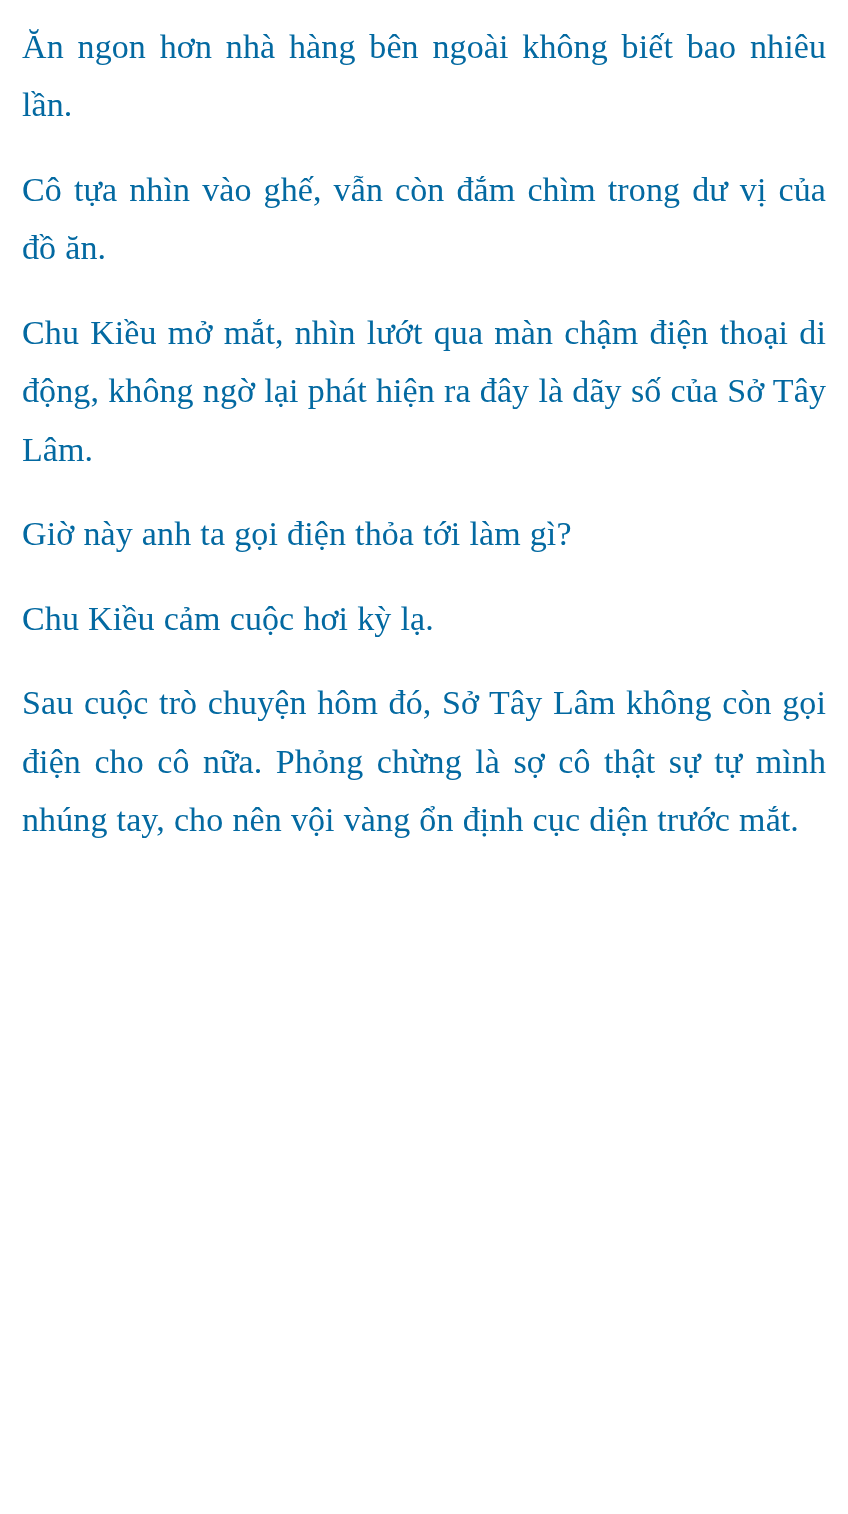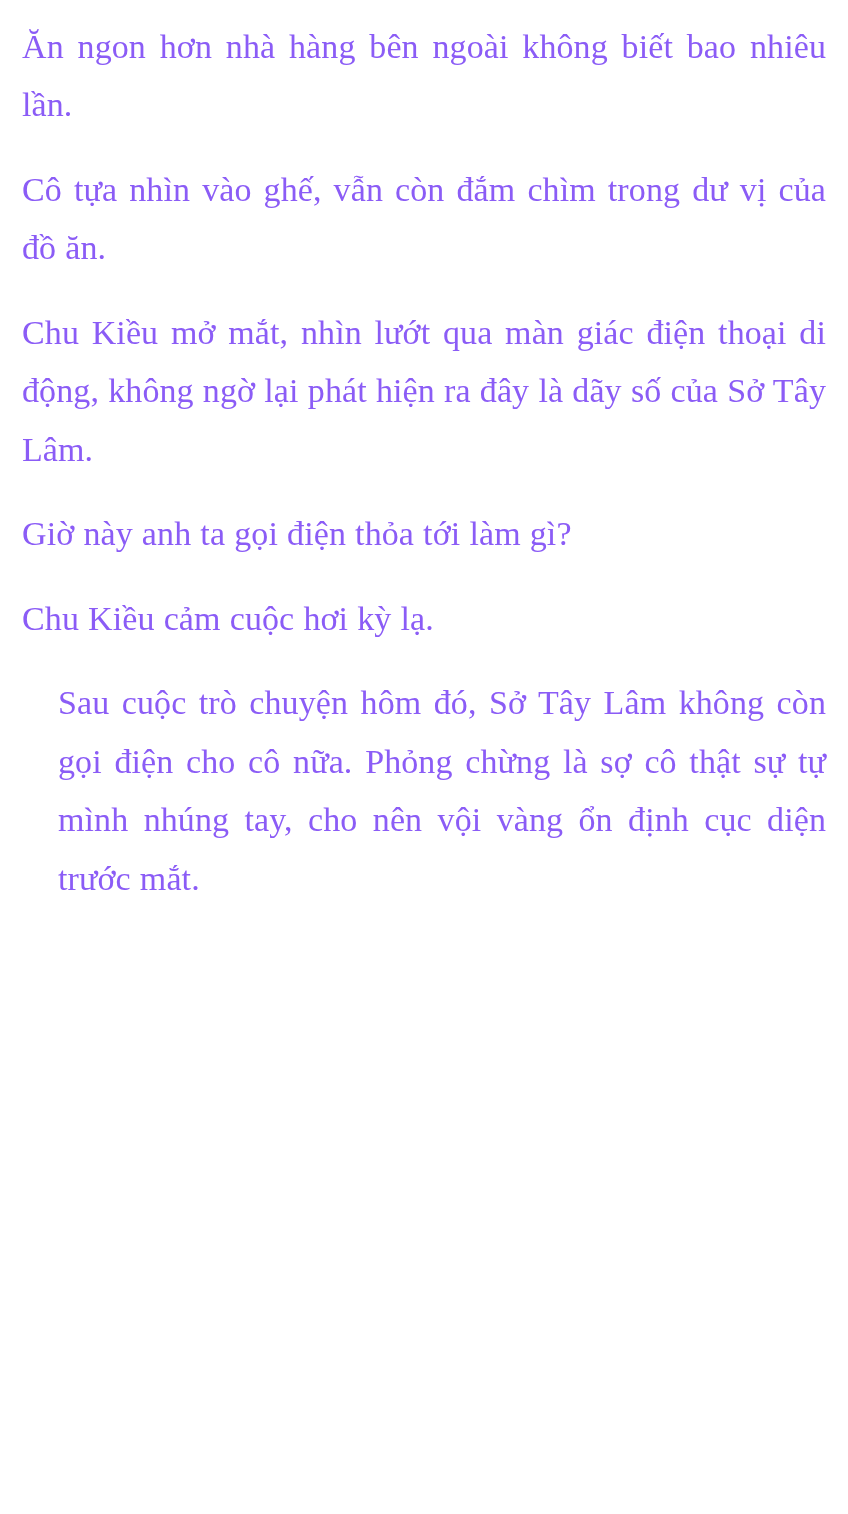--- a/index.html
+++ b/index.html
@@ -19,30 +19,29 @@
     width: 848px;
   }
   .para {
     font-size: 34px;
     line-height: 1.72;
     text-align: justify;
     text-justify: inter-word;
     margin: 0 0 26px 0;
     letter-spacing: 0.1px;
     word-spacing: 0.5px;
-    color: #8b5cf6;
+    color: #0369a1;
   }
   .para:last-child {
     margin-bottom: 0;
-    margin-left: 36px;
   }
 </style>
 </head>
 <body>
 
 <div class="reader">
   <p class="para">Ăn ngon hơn nhà hàng bên ngoài không biết bao nhiêu lần.</p>
   <p class="para">Cô tựa nhìn vào ghế, vẫn còn đắm chìm trong dư vị của đồ ăn.</p>
-  <p class="para">Chu Kiều mở mắt, nhìn lướt qua màn giác điện thoại di động, không ngờ lại phát hiện ra đây là dãy số của Sở Tây Lâm.</p>
+  <p class="para">Chu Kiều mở mắt, nhìn lướt qua màn chậm điện thoại di động, không ngờ lại phát hiện ra đây là dãy số của Sở Tây Lâm.</p>
   <p class="para">Giờ này anh ta gọi điện thỏa tới làm gì?</p>
   <p class="para">Chu Kiều cảm cuộc hơi kỳ lạ.</p>
   <p class="para">Sau cuộc trò chuyện hôm đó, Sở Tây Lâm không còn gọi điện cho cô nữa. Phỏng chừng là sợ cô thật sự tự mình nhúng tay, cho nên vội vàng ổn định cục diện trước mắt.</p>
 </div>
 
 </body></html>

